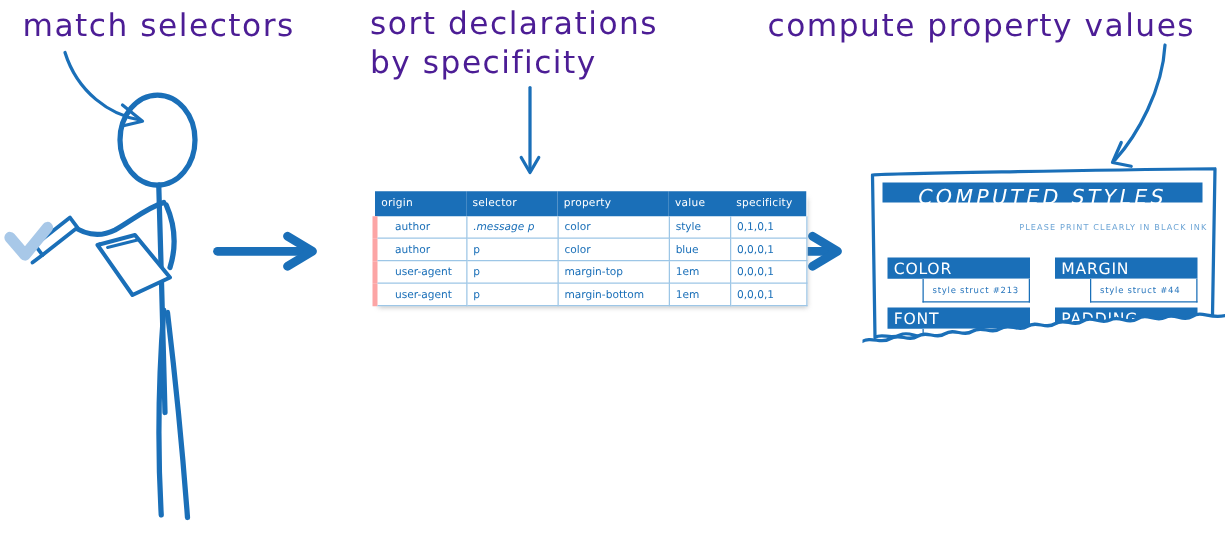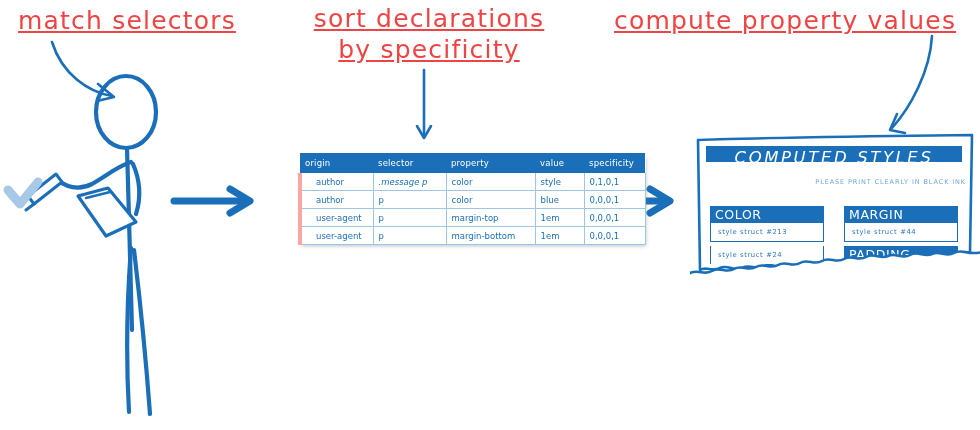--- a/index.html
+++ b/index.html
@@ -13,29 +13,27 @@
     height: 430px;
     position: relative;
     overflow: hidden;
     font-family: "DejaVu Sans", sans-serif;
     -webkit-font-smoothing: antialiased;
   }
 
   
   .heading {
     position: absolute;
-    color: #ef4444;
+    color: #4c1d95;
     font-family: "DejaVu Sans", sans-serif;
     font-size: 25px;
     font-weight: 400;
     letter-spacing: 1.2px;
     line-height: 1.22;
     white-space: pre;
-    text-align: center;
-    text-decoration: underline;
   }
   #heading-match   { left: 18px;  top: 6px;  }
   #heading-sort    { left: 296px; top: 4px;  width: 266px; }
   #heading-compute { left: 614px; top: 6px;  }
 
   
   #art {
     position: absolute;
     left: 0; top: 0;
     width: 980px; height: 430px;
@@ -142,20 +140,21 @@
     border: 1.3px solid #1a6fb8;
     border-top: none;
     background: #ffffff;
     height: 18px;
     line-height: 18px;
     color: #2a77bd;
     font-size: 6.8px;
     letter-spacing: .6px;
     padding-left: 7px;
     font-family: "DejaVu Sans", sans-serif;
+    margin-left: 28px;
   }
   #field-color   { left: 8px;   top: 64px; }
   #field-margin  { left: 142px; top: 64px; }
   #field-font    { left: 8px;   top: 104px; }
   #field-padding { left: 142px; top: 104px; }
   #field-padding .field-box { border: none; height: 6px; }
   #field-font .field-box { border-bottom: none; }
 
   
   #torn-mask {
@@ -299,20 +298,21 @@
       <div class="field-label">COLOR</div>
       <div class="field-box">style struct #213</div>
     </div>
 
     <div class="field" id="field-margin">
       <div class="field-label">MARGIN</div>
       <div class="field-box">style struct #44</div>
     </div>
 
     <div class="field" id="field-font">
+      <div class="field-label">FONT</div>
       <div class="field-box">style struct #24</div>
     </div>
 
     <div class="field" id="field-padding">
       <div class="field-label">PADDING</div>
       <div class="field-box"></div>
     </div>
 
   </div>
 </div>

